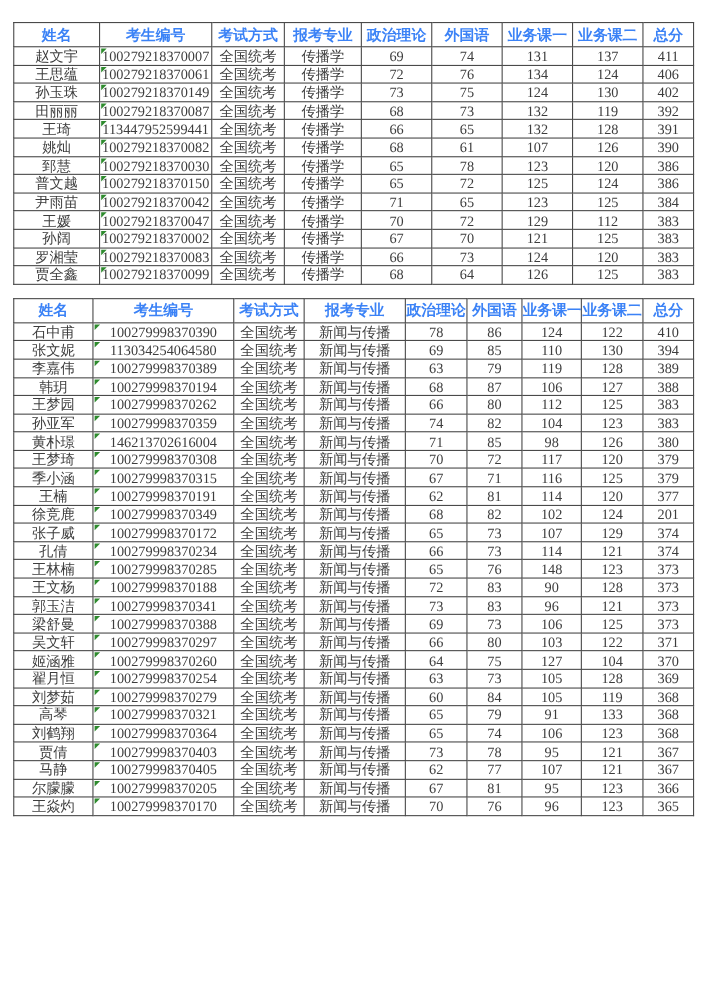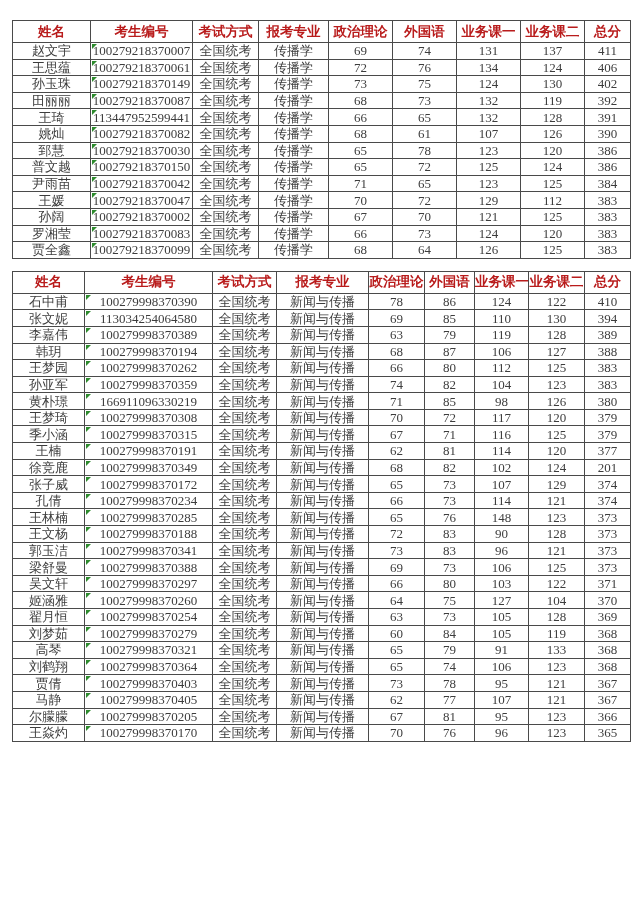--- a/index.html
+++ b/index.html
@@ -21,21 +21,21 @@
     text-align: center;
     vertical-align: middle;
     padding: 0;
     overflow: hidden;
     white-space: nowrap;
   }
   .score-table th {
     height: 21px;
     font-size: 13.5px;
     font-weight: bold;
-    color: #b91c1c;
+    color: #3b82f6;
   }
   .score-table td {
     height: 15.6px;
     font-size: 13px;
     color: #3d3d3d;
     position: relative;
     line-height: 1;
   }
   .tri {
     position: absolute;
@@ -321,21 +321,21 @@
           <td><span>全国统考</span></td>
           <td><span>新闻与传播</span></td>
           <td><span>74</span></td>
           <td><span>82</span></td>
           <td><span>104</span></td>
           <td><span>123</span></td>
           <td><span>383</span></td>
         </tr>
         <tr>
           <td><span>黄朴璟</span></td>
-          <td><span class="tri"></span><span>166911096330219</span></td>
+          <td><span class="tri"></span><span>146213702616004</span></td>
           <td><span>全国统考</span></td>
           <td><span>新闻与传播</span></td>
           <td><span>71</span></td>
           <td><span>85</span></td>
           <td><span>98</span></td>
           <td><span>126</span></td>
           <td><span>380</span></td>
         </tr>
         <tr>
           <td><span>王梦琦</span></td>

